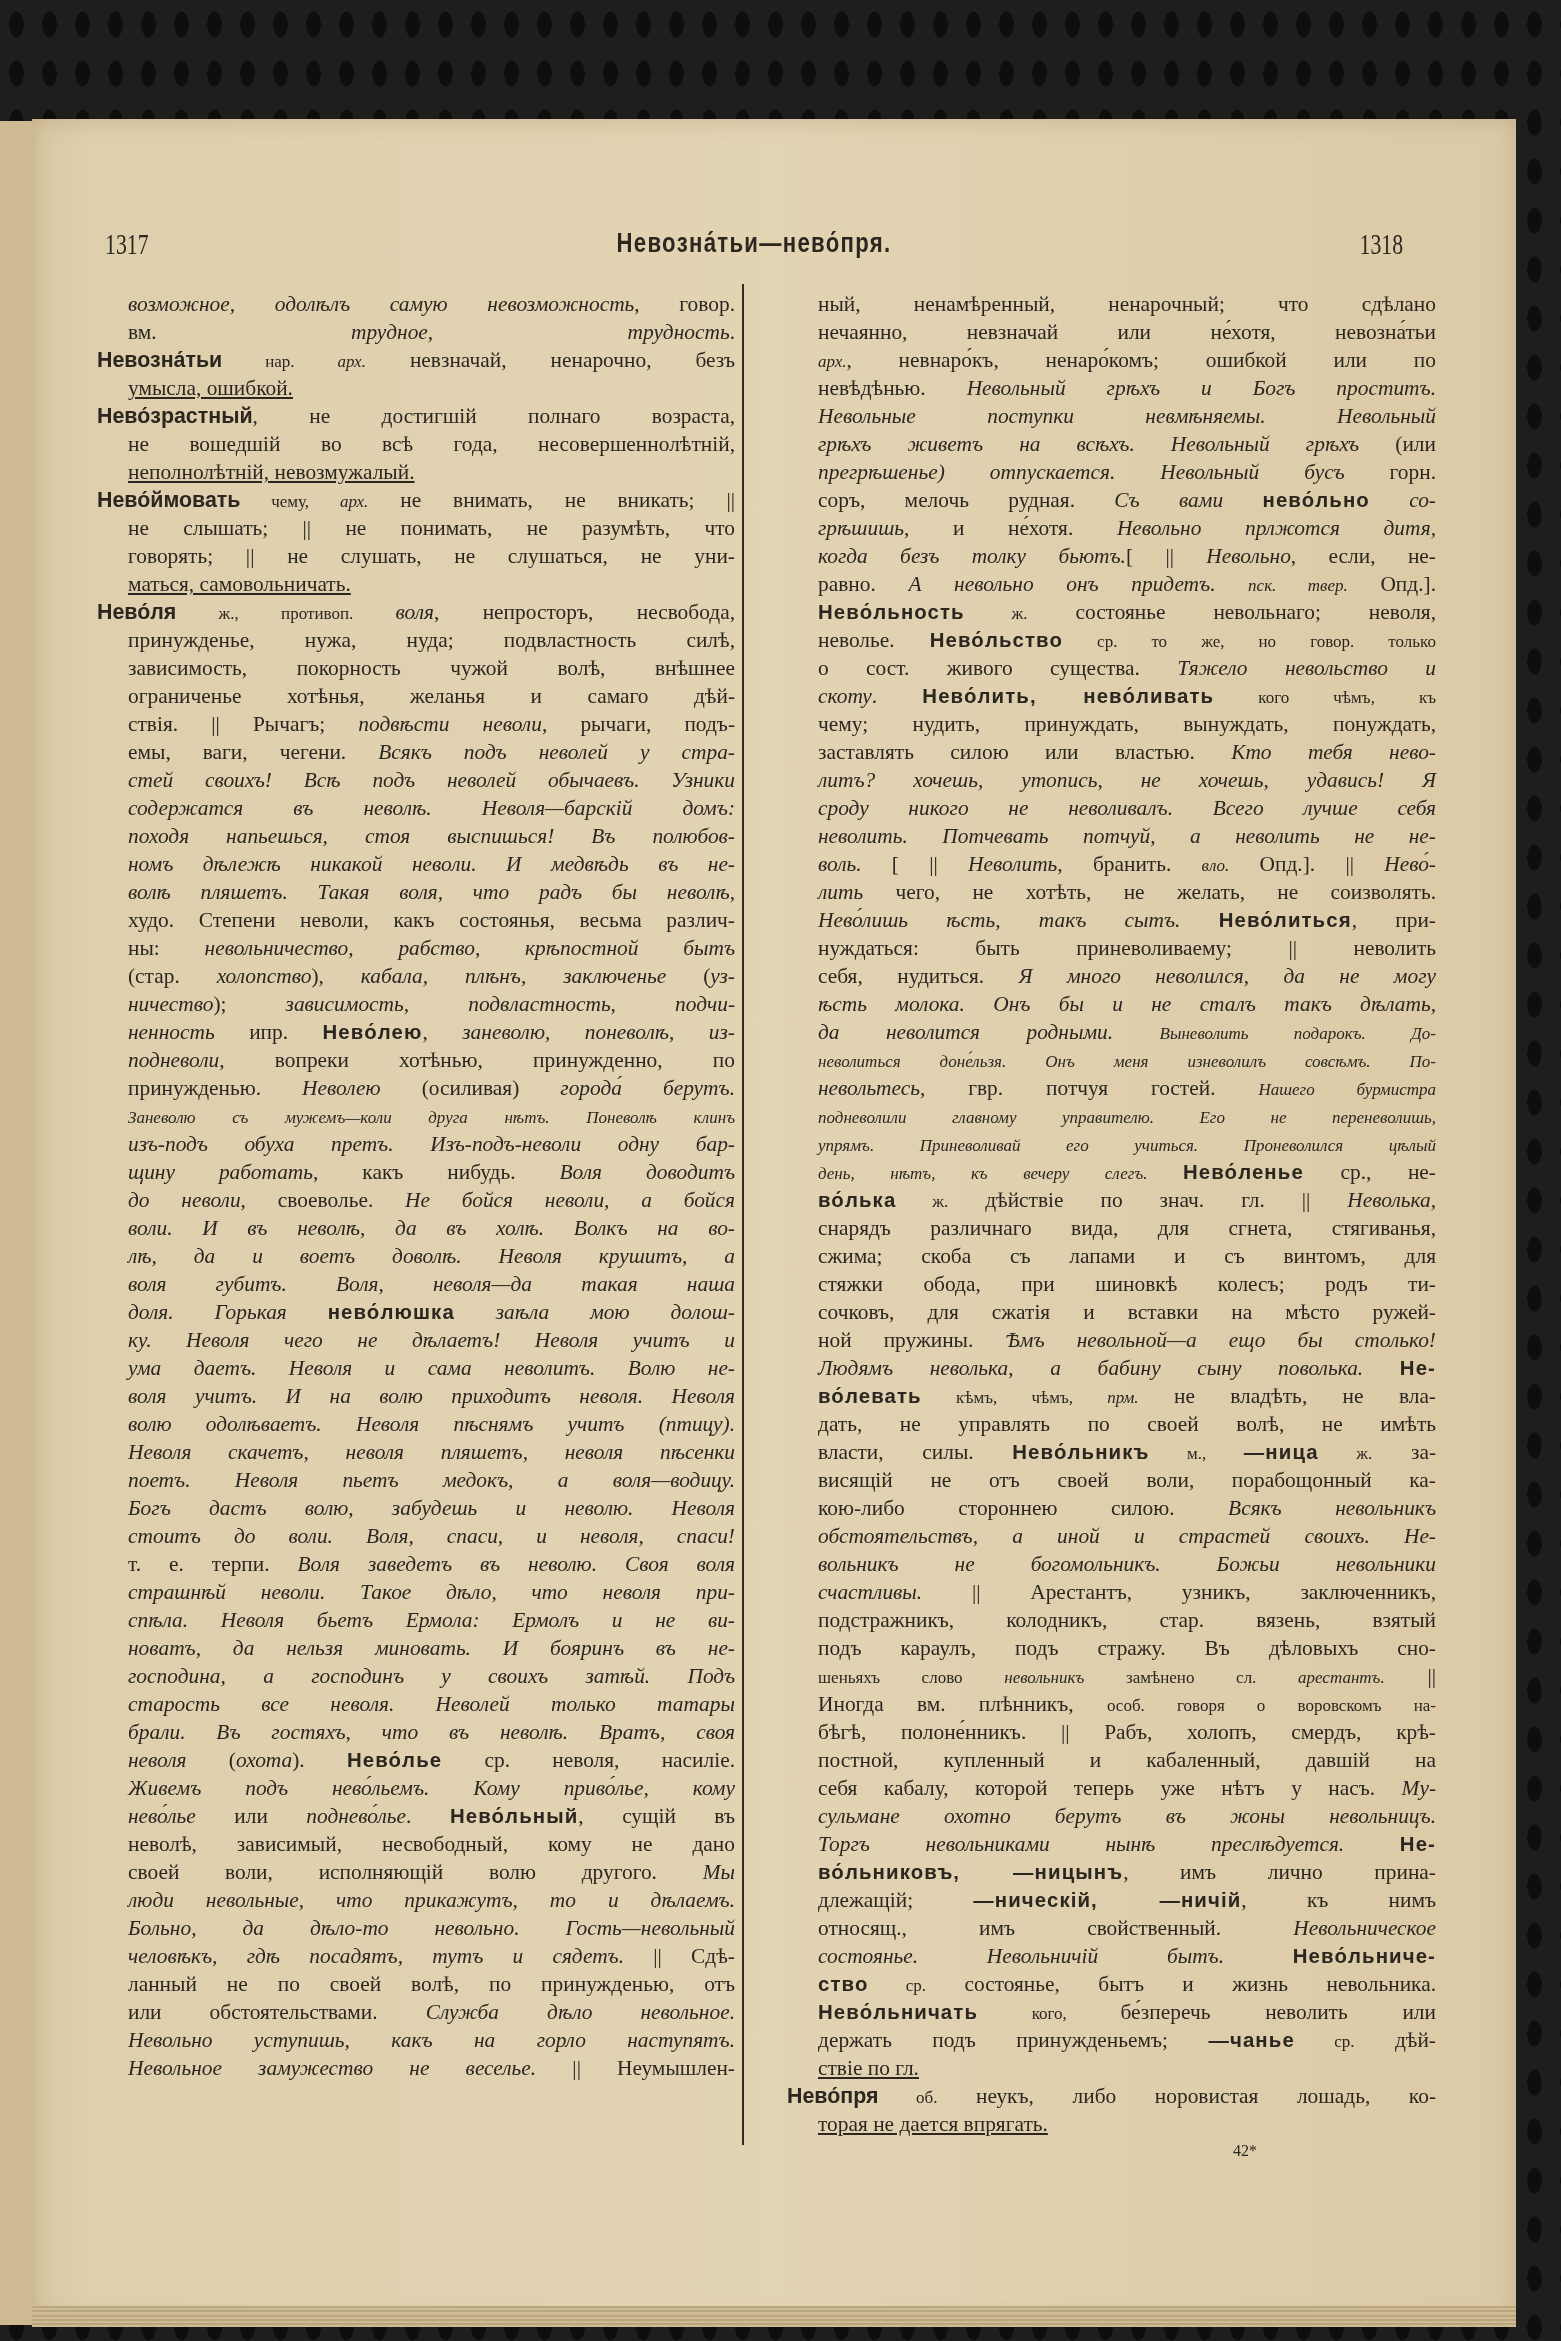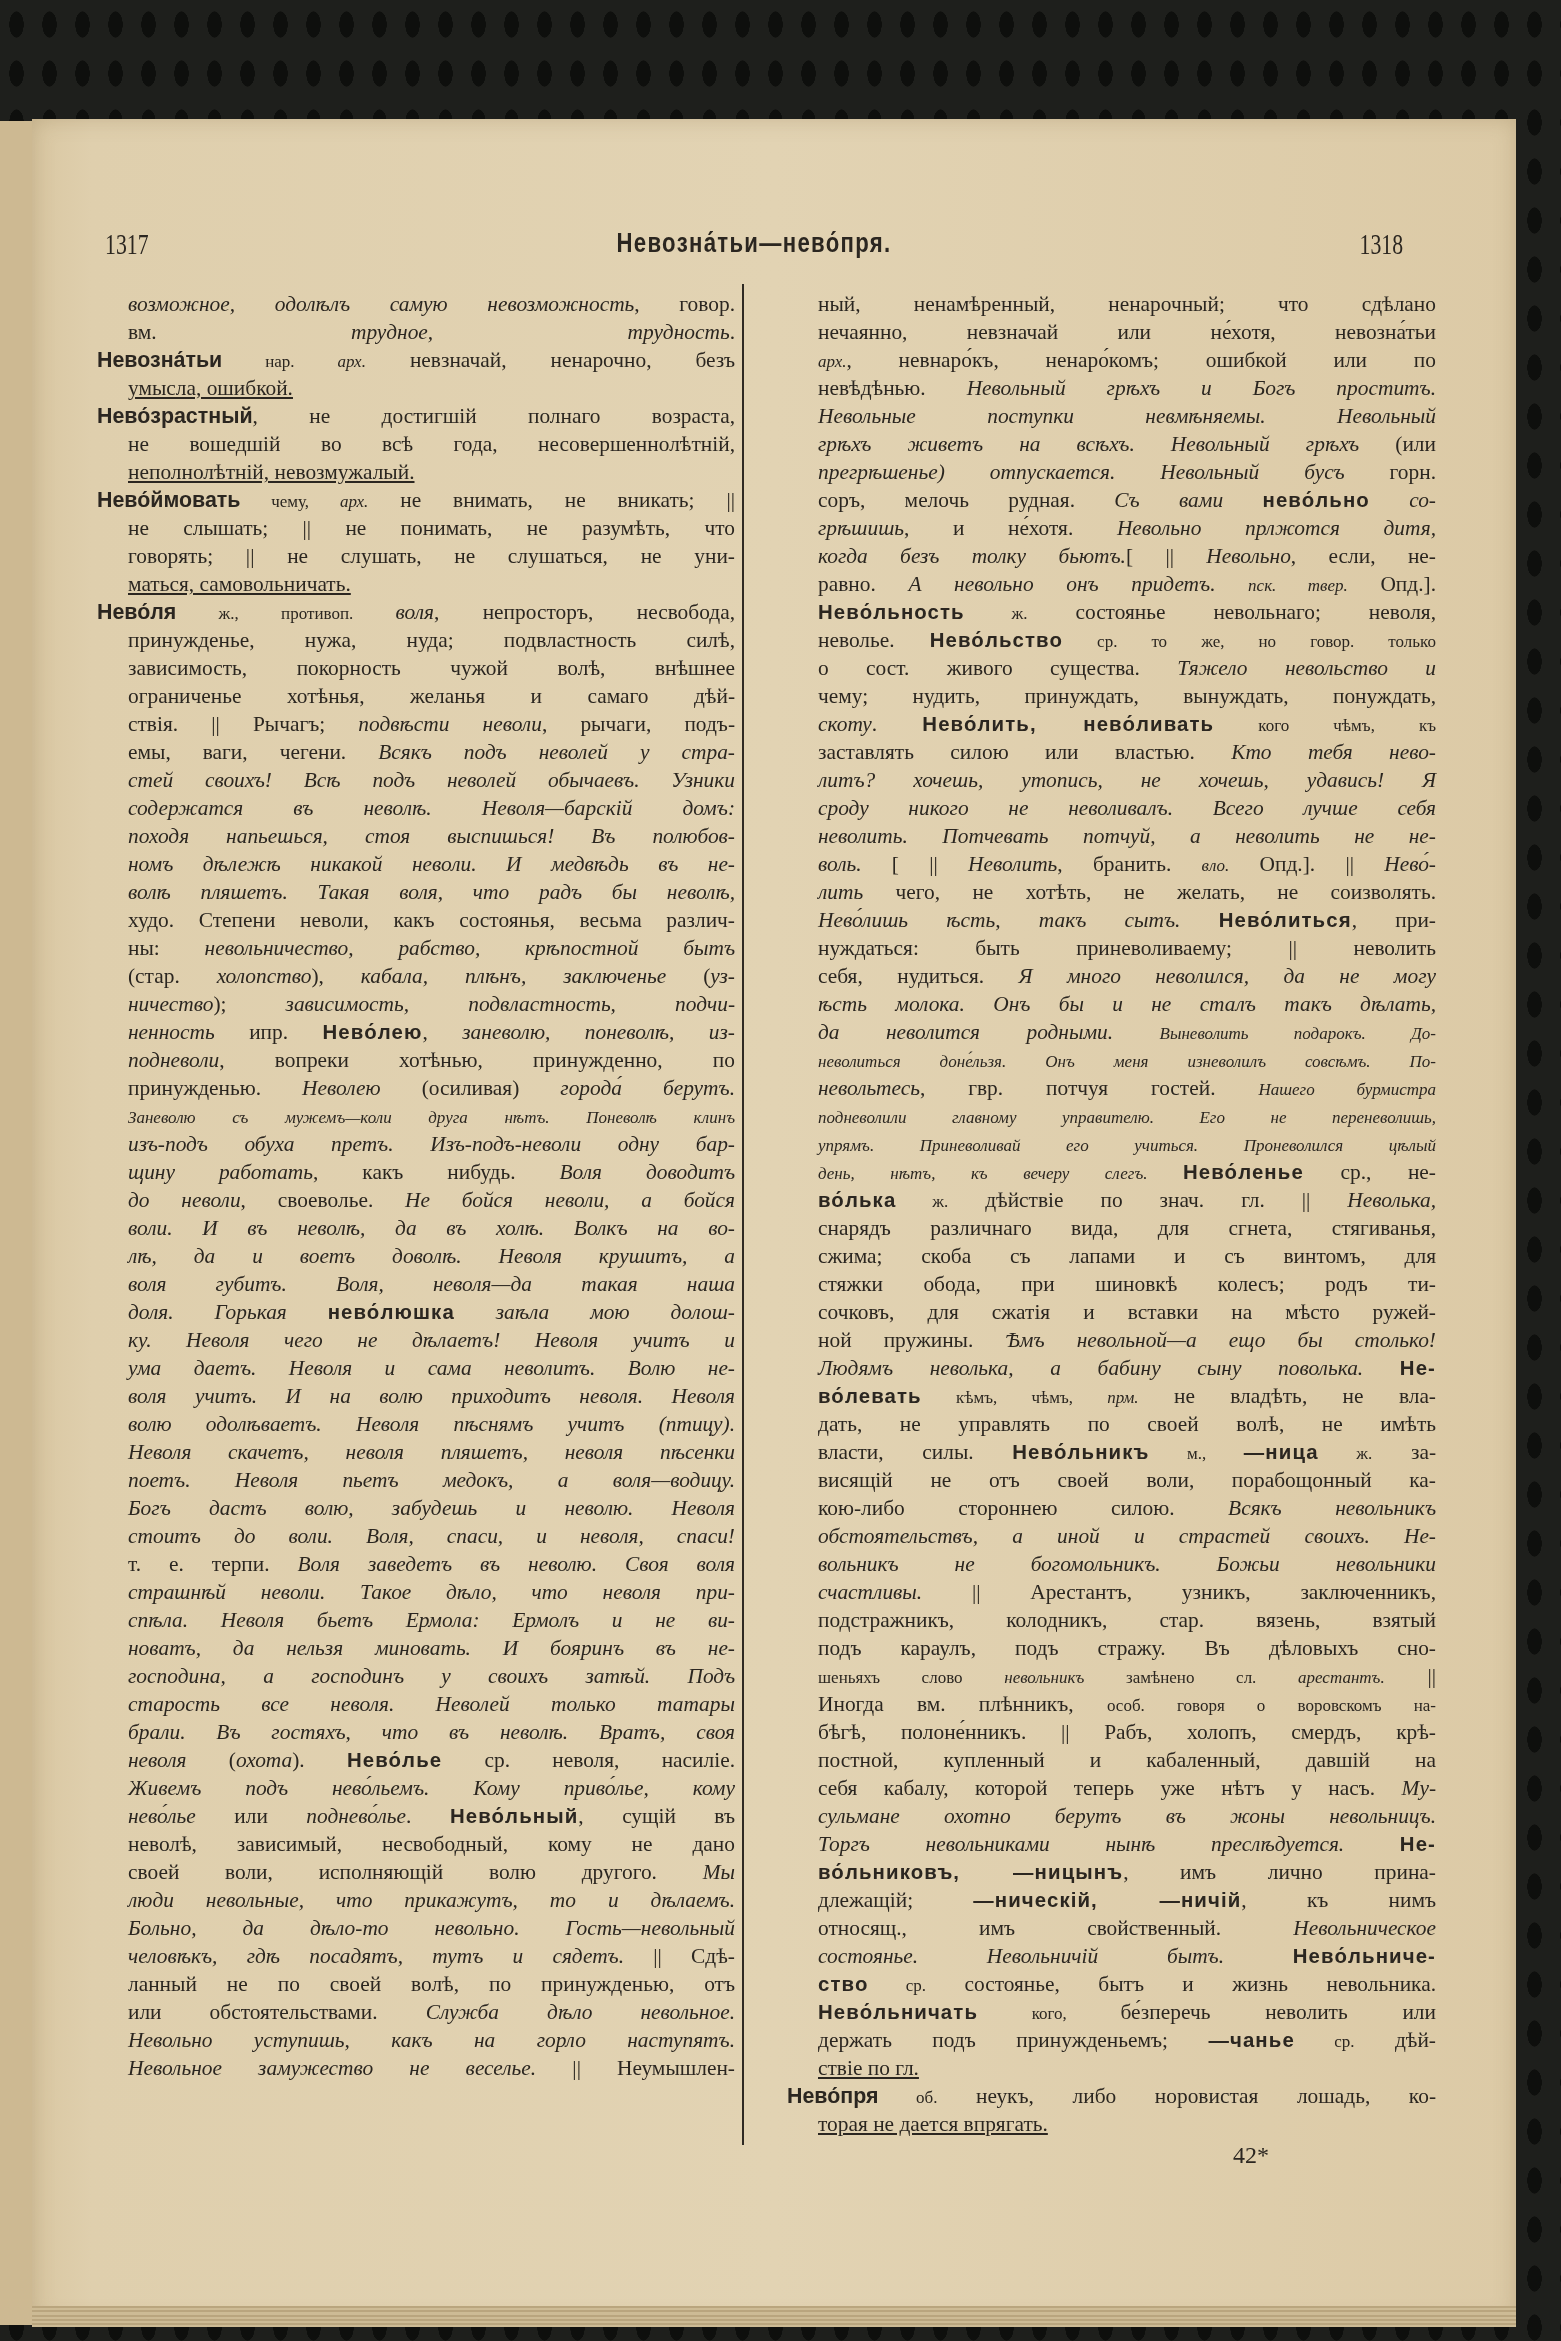--- a/index.html
+++ b/index.html
@@ -26,21 +26,21 @@
   .line{height:28px;line-height:28px;font-size:21.4px;white-space:nowrap;overflow:visible;
     text-align:justify;text-align-last:justify;transform-origin:left;}
   .line.indent{padding-left:31px;}
   .line.last{text-align-last:left;text-decoration:underline;}
   .r-n{font-family:"Liberation Serif",serif;}
   .r-i{font-style:italic;}
   .r-b{font-family:"Liberation Sans",sans-serif;font-weight:bold;letter-spacing:1.1px;font-size:20.4px;}
   .r-h{font-family:"Liberation Sans",sans-serif;font-weight:bold;font-size:21.4px;}
   .r-s{font-size:17px;}
   .r-si{font-size:17px;font-style:italic;}
-  .sig{position:absolute;left:1233px;top:2142px;font-size:24px;}
+  .sig{position:absolute;left:1233px;top:2142px;font-size:16px;}
 </style>
 </head>
 <body>
 
 <div class="mesh"></div>
 <div class="left-sliver"></div>
 
 <div class="page"></div>
 <div class="page-edge"></div>
 
@@ -126,22 +126,22 @@
     <div class="line indent"><span class="r-i">Невольные поступки невмѣняемы. Невольный</span></div>
     <div class="line indent"><span class="r-i">грѣхъ живетъ на всѣхъ. Невольный грѣхъ</span><span class="r-n"> (или</span></div>
     <div class="line indent"><span class="r-i">прегрѣшенье) отпускается. Невольный бусъ</span><span class="r-n"> горн.</span></div>
     <div class="line indent"><span class="r-n">соръ, мелочь рудная. </span><span class="r-i">Съ вами </span><span class="r-b">нево́льно</span><span class="r-i"> со-</span></div>
     <div class="line indent"><span class="r-i">грѣшишь</span><span class="r-n">, и не́хотя. </span><span class="r-i">Невольно прлжотся дитя,</span></div>
     <div class="line indent"><span class="r-i">когда безъ толку бьютъ.</span><span class="r-n">[ || </span><span class="r-i">Невольно</span><span class="r-n">, если, не-</span></div>
     <div class="line indent"><span class="r-n">равно. </span><span class="r-i">А невольно онъ придетъ. </span><span class="r-si">пск. твер.</span><span class="r-n"> Опд.].</span></div>
     <div class="line indent"><span class="r-b">Нево́льность</span><span class="r-s"> ж.</span><span class="r-n"> состоянье невольнаго; неволя,</span></div>
     <div class="line indent"><span class="r-n">неволье. </span><span class="r-b">Нево́льство</span><span class="r-s"> ср. то же, но говор. только</span></div>
     <div class="line indent"><span class="r-n">о сост. живого существа. </span><span class="r-i">Тяжело невольство и</span></div>
+    <div class="line indent"><span class="r-i">скоту</span><span class="r-n">. </span><span class="r-b">Нево́лить, нево́ливать</span><span class="r-s"> кого чѣмъ, къ</span></div>
     <div class="line indent"><span class="r-n">чему; нудить, принуждать, вынуждать, понуждать,</span></div>
-    <div class="line indent"><span class="r-i">скоту</span><span class="r-n">. </span><span class="r-b">Нево́лить, нево́ливать</span><span class="r-s"> кого чѣмъ, къ</span></div>
     <div class="line indent"><span class="r-n">заставлять силою или властью. </span><span class="r-i">Кто тебя нево-</span></div>
     <div class="line indent"><span class="r-i">литъ? хочешь, утопись, не хочешь, удавись! Я</span></div>
     <div class="line indent"><span class="r-i">сроду никого не неволивалъ. Всего лучше себя</span></div>
     <div class="line indent"><span class="r-i">неволить. Потчевать потчуй, а неволить не не-</span></div>
     <div class="line indent"><span class="r-i">воль.</span><span class="r-n"> [ || </span><span class="r-i">Неволить</span><span class="r-n">, бранить. </span><span class="r-si">вло.</span><span class="r-n"> Опд.]. || </span><span class="r-i">Нево́-</span></div>
     <div class="line indent"><span class="r-i">лить</span><span class="r-n"> чего, не хотѣть, не желать, не соизволять.</span></div>
     <div class="line indent"><span class="r-i">Нево́лишь ѣсть, такъ сытъ. </span><span class="r-b">Нево́литься</span><span class="r-n">, при-</span></div>
     <div class="line indent"><span class="r-n">нуждаться: быть приневоливаему; || неволить</span></div>
     <div class="line indent"><span class="r-n">себя, нудиться. </span><span class="r-i">Я много неволился, да не могу</span></div>
     <div class="line indent"><span class="r-i">ѣсть молока. Онъ бы и не сталъ такъ дѣлать,</span></div>

